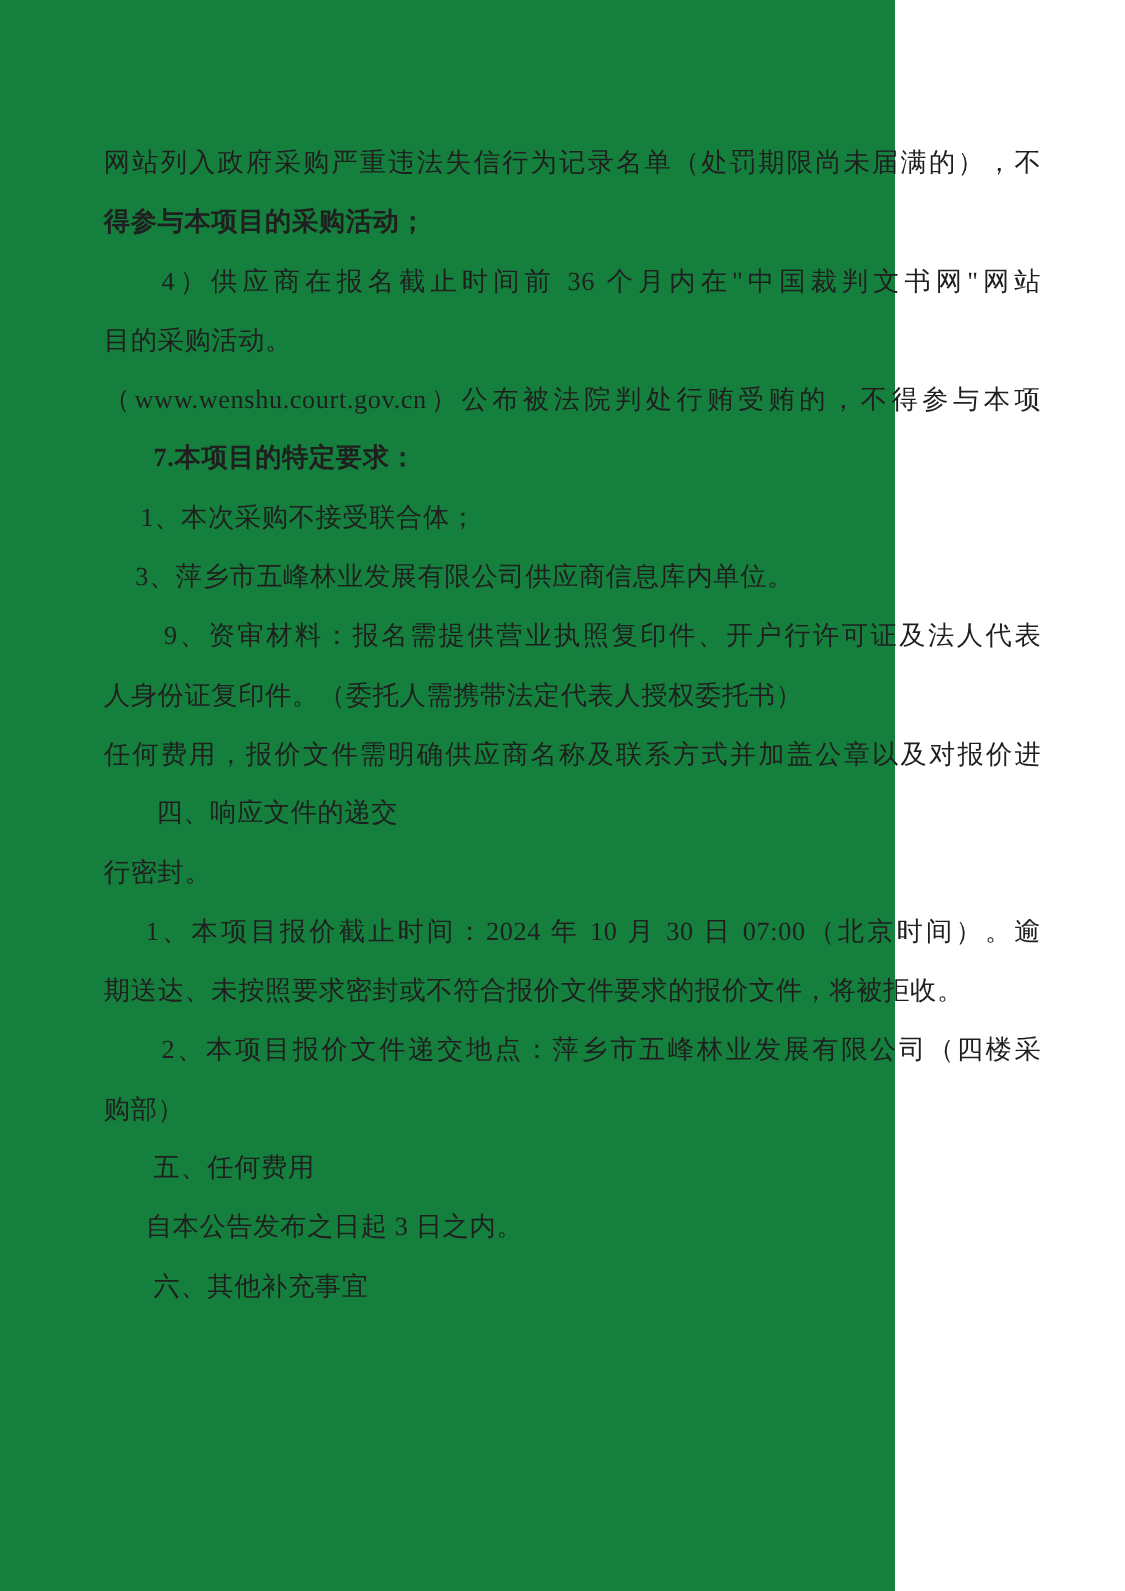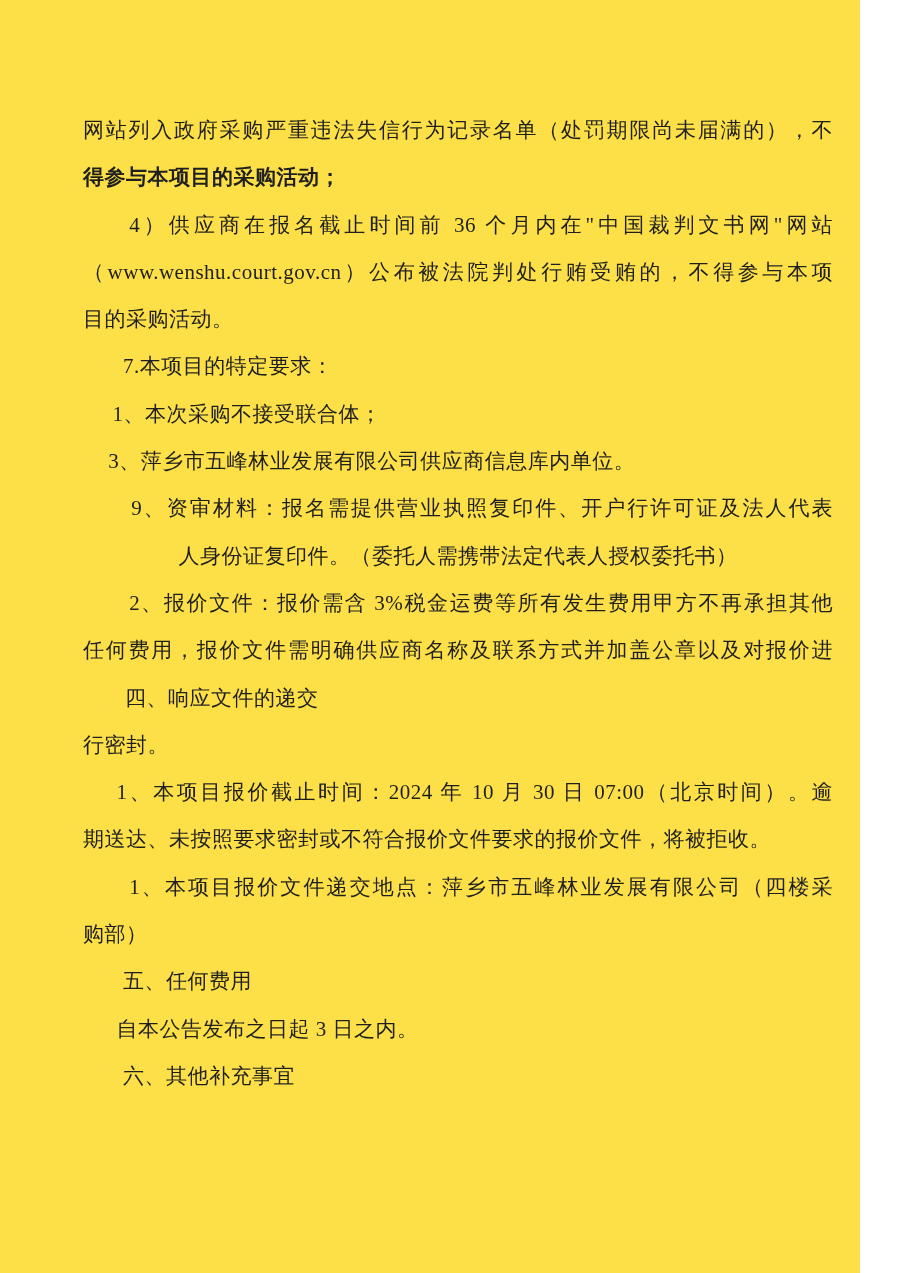--- a/index.html
+++ b/index.html
@@ -8,23 +8,23 @@
     background: #ffffff;
   }
   body {
     width: 900px;
     height: 1273px;
     overflow: hidden;
     font-family: "Liberation Serif", "DejaVu Serif", serif;
   }
   .page {
     position: relative;
-    width: 860px;
+    width: 716px;
     height: 1273px;
-    background: #fde047;
+    background: #15803d;
     box-sizing: border-box;
     padding: 107px 67px 0 83px;
   }
   .doc-body {
     width: 750px;
     color: #1f1f1f;
   }
   .text-line {
     font-size: 21px;
     line-height: 47.3px;
@@ -41,32 +41,31 @@
   }
 </style>
 </head>
 <body>
 
 <div class="page">
   <div class="doc-body" id="doc-body">
       <div class="text-line full" style="text-indent: 0em;">网站列入政府采购严重违法失信行为记录名单（处罚期限尚未届满的），不</div>
       <div class="text-line" style="text-indent: 0em; font-weight: bold;">得参与本项目的采购活动；</div>
       <div class="text-line full" style="text-indent: 2.2em;">4）供应商在报名截止时间前 36 个月内在"中国裁判文书网"网站</div>
+      <div class="text-line" style="text-indent: 0em;">目的采购活动。</div>
       <div class="text-line full" style="text-indent: 0em;">（www.wenshu.court.gov.cn）公布被法院判处行贿受贿的，不得参与本项</div>
-      <div class="text-line" style="text-indent: 0em;">目的采购活动。</div>
-      <div class="text-line" style="text-indent: 1.9em;">7.本项目的特定要求：</div>
+      <div class="text-line" style="text-indent: 1.9em; font-weight: bold;">7.本项目的特定要求：</div>
       <div class="text-line" style="text-indent: 1.4em;">1、本次采购不接受联合体；</div>
       <div class="text-line" style="text-indent: 1.2em;">3、萍乡市五峰林业发展有限公司供应商信息库内单位。</div>
       <div class="text-line full" style="text-indent: 2.3em;">9、资审材料：报名需提供营业执照复印件、开户行许可证及法人代表</div>
-      <div class="text-line" style="text-indent: 0em; text-align: center;">人身份证复印件。（委托人需携带法定代表人授权委托书）</div>
-      <div class="text-line full" style="text-indent: 2.2em;">2、报价文件：报价需含 3%税金运费等所有发生费用甲方不再承担其他</div>
+      <div class="text-line" style="text-indent: 0em;">人身份证复印件。（委托人需携带法定代表人授权委托书）</div>
       <div class="text-line full" style="text-indent: 0em;">任何费用，报价文件需明确供应商名称及联系方式并加盖公章以及对报价进</div>
       <div class="text-line" style="text-indent: 2em;">四、响应文件的递交</div>
       <div class="text-line" style="text-indent: 0em;">行密封。</div>
       <div class="text-line full" style="text-indent: 1.6em;">1、本项目报价截止时间：2024 年 10 月 30 日 07:00（北京时间）。逾</div>
       <div class="text-line" style="text-indent: 0em;">期送达、未按照要求密封或不符合报价文件要求的报价文件，将被拒收。</div>
-      <div class="text-line full" style="text-indent: 2.2em;">1、本项目报价文件递交地点：萍乡市五峰林业发展有限公司（四楼采</div>
+      <div class="text-line full" style="text-indent: 2.2em;">2、本项目报价文件递交地点：萍乡市五峰林业发展有限公司（四楼采</div>
       <div class="text-line" style="text-indent: 0em;">购部）</div>
       <div class="text-line" style="text-indent: 1.9em;">五、任何费用</div>
       <div class="text-line" style="text-indent: 1.6em;">自本公告发布之日起 3 日之内。</div>
       <div class="text-line" style="text-indent: 1.9em;">六、其他补充事宜</div>
     </div>
 </div>
 
 </body></html>

